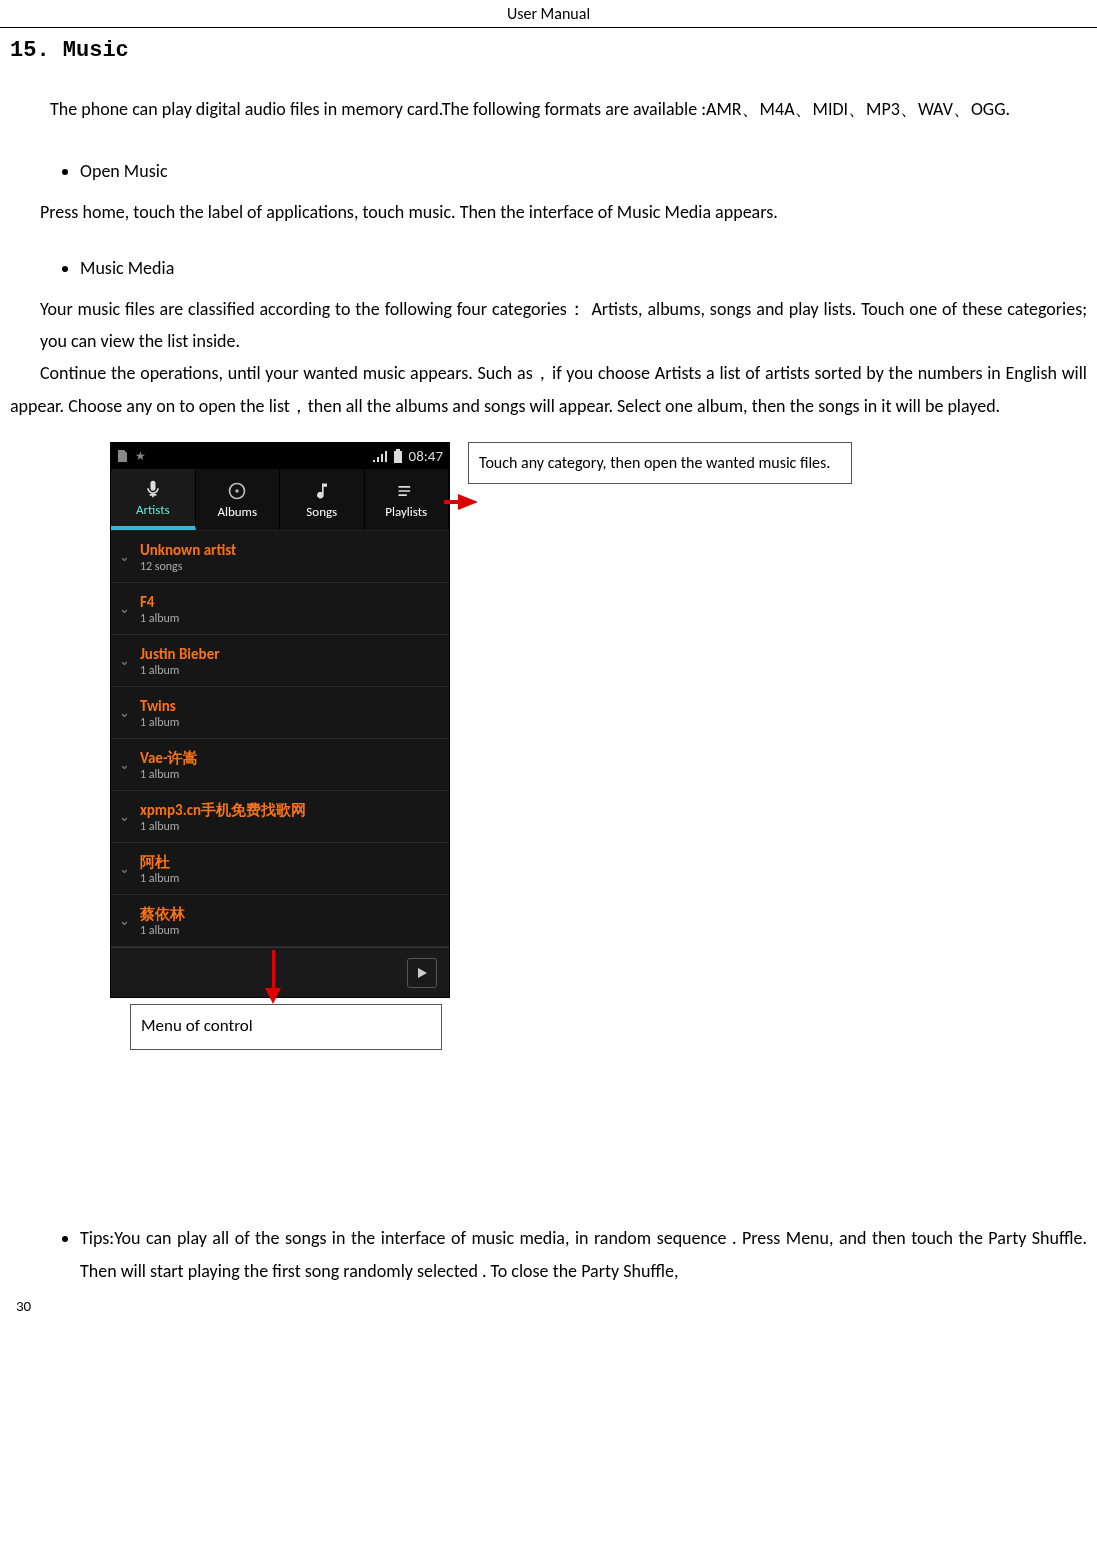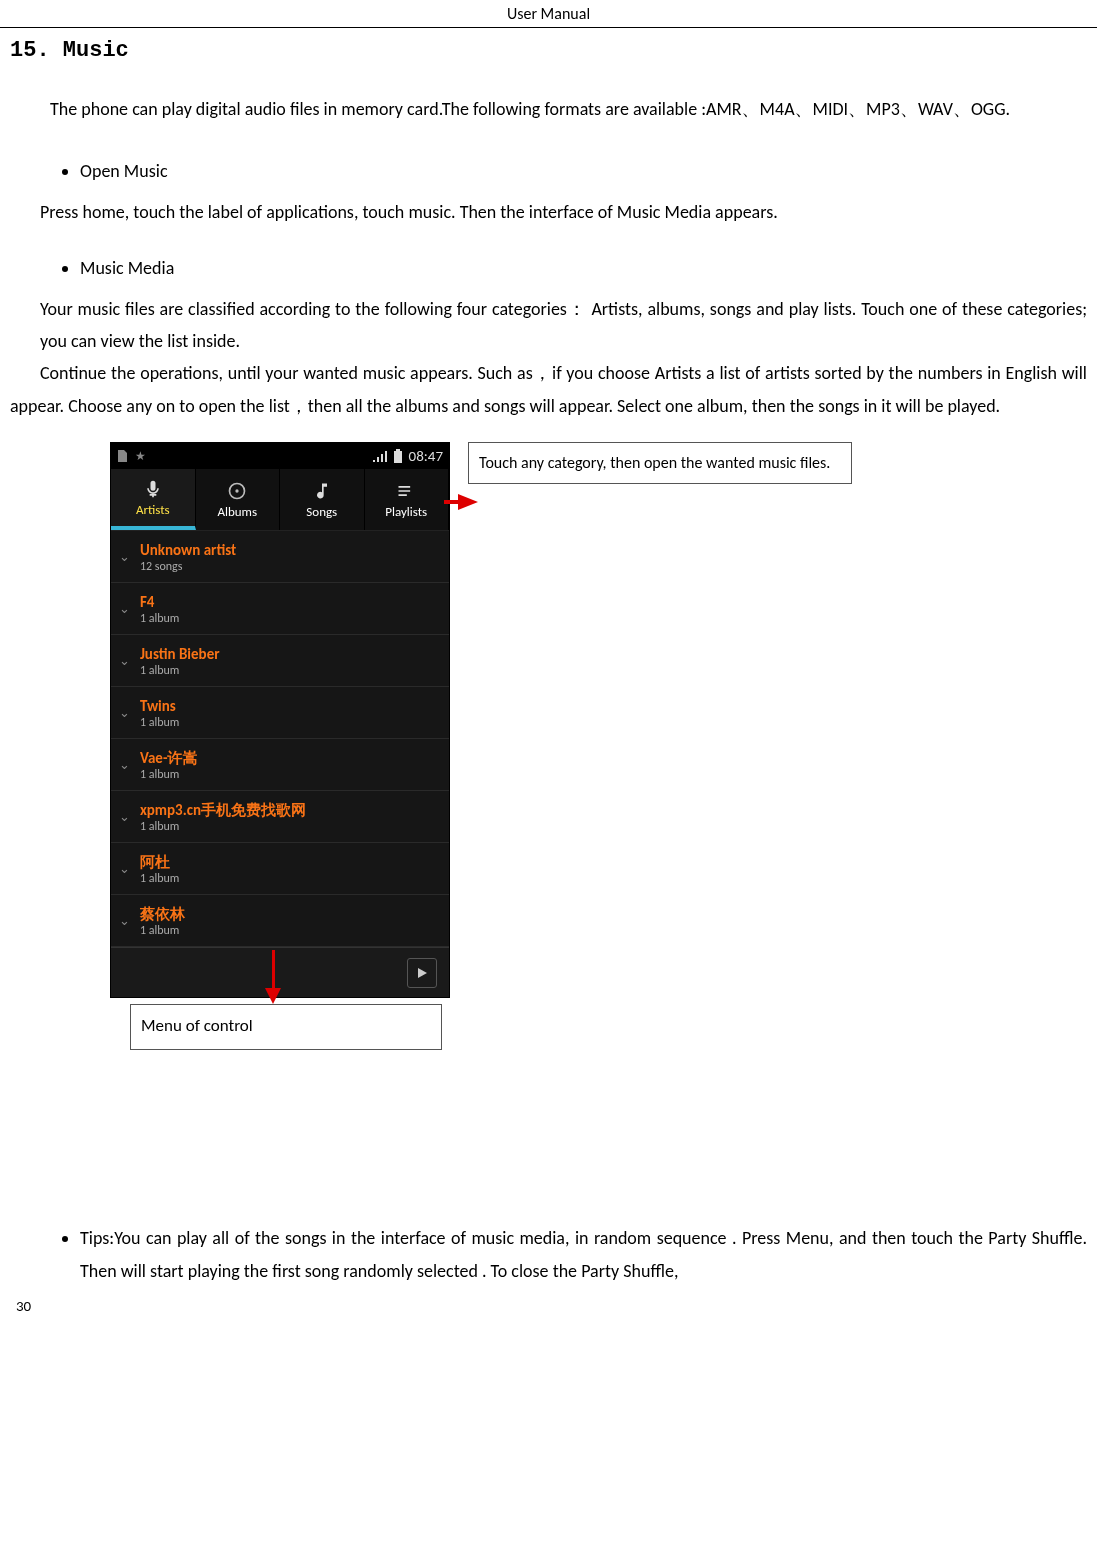--- a/index.html
+++ b/index.html
@@ -93,21 +93,21 @@
       flex-direction: column;
       align-items: center;
       justify-content: center;
       color: #ffffff;
       font-size: 13px;
       border-right: 1px solid #000;
     }
     .tab.active {
       background: #1a1a1a;
       border-bottom: 4px solid #38b6d6;
-      color: #fde047;
+      color: #5eead4;
     }
     .tab-icon {
       width: 20px; height: 20px;
       margin-bottom: 3px;
       fill: #ddd;
     }
     .artist-list {
       background: #161616;
     }
     .artist-row {

